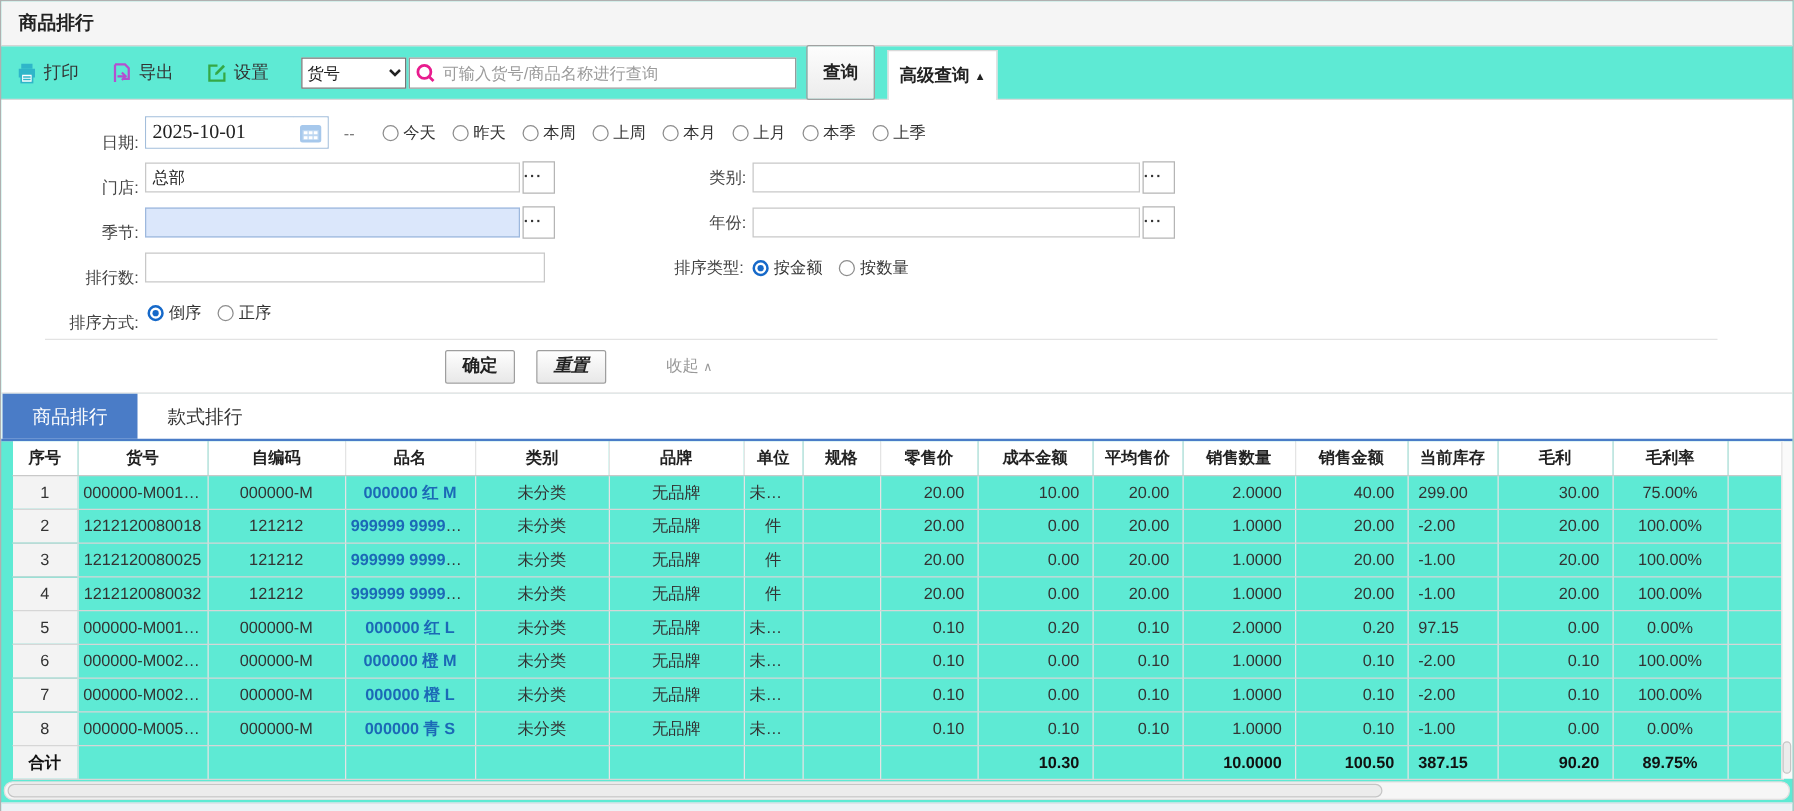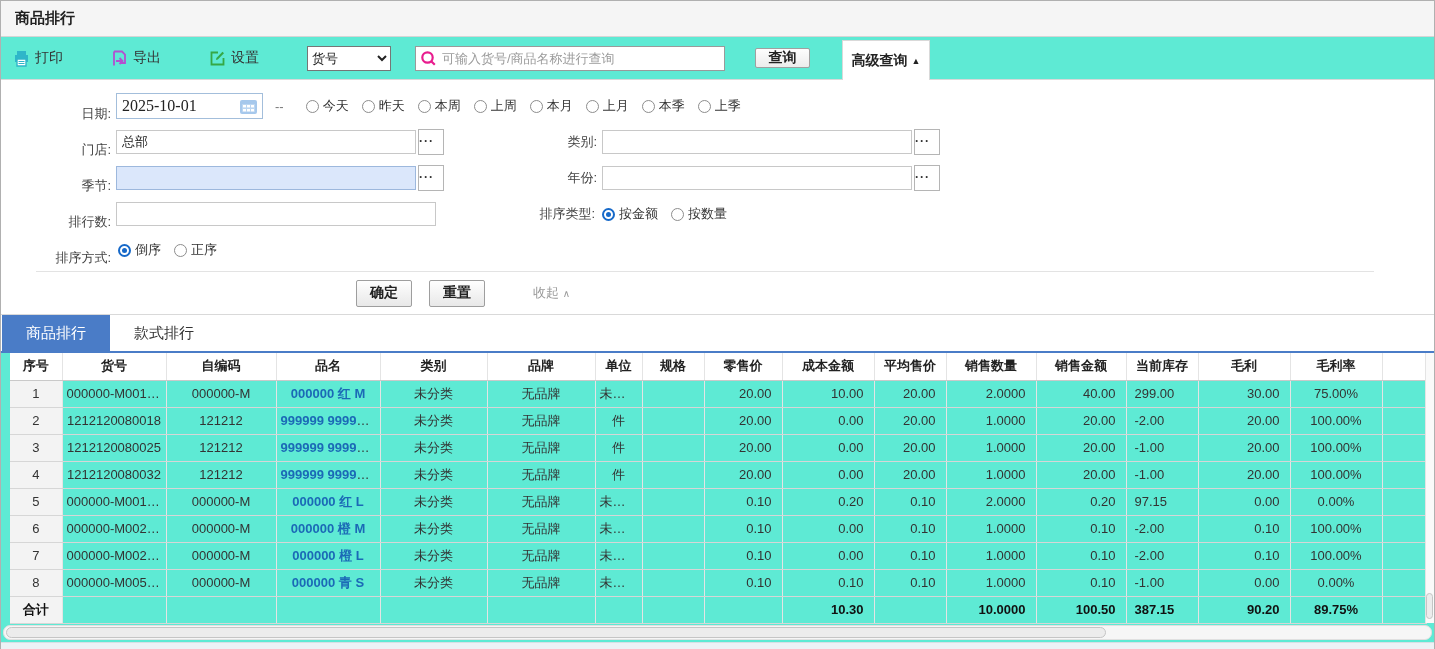--- a/index.html
+++ b/index.html
@@ -4,29 +4,29 @@
 <style>
   * { margin:0; padding:0; box-sizing:border-box; font-family:"Liberation Sans","DejaVu Sans",sans-serif; }
   html,body { width:1435px; height:649px; background:#fff; overflow:hidden; }
   #app { width:1435px; height:649px; border:1px solid #b0b0b0; background:#5eead4; position:relative; }
 
   
   .titlebar { height:36px; background:#f5f5f5; border-bottom:1px solid #d5d5d5; display:flex; align-items:center; padding-left:14px; }
   .titlebar .t { font-size:15px; font-weight:bold; color:#222; }
 
   
-  .toolbar { height:43px; display:flex; align-items:center; padding-left:12px; border-bottom:1px solid #d9d9d9; position:relative;gap:22px; }
+  .toolbar { height:43px; display:flex; align-items:center; padding-left:12px; border-bottom:1px solid #d9d9d9; position:relative; }
   .toolbtn { display:flex; align-items:center; gap:5px; margin-right:26px; cursor:pointer; font-size:14px; color:#333; }
   .toolbtn svg { display:block; }
   .fieldsel { width:84px; height:25px; font-size:13px; border:1px solid #767676; background:#fff; color:#222; margin-right:2px; }
   .searchwrap { position:relative; }
   .searchwrap input { width:310px; height:25px; border:1px solid #9a9a9a; padding:0 6px 0 26px; font-size:13px; color:#333; }
   .searchwrap input::placeholder { color:#9b9b9b; }
   .searchicon { position:absolute; left:5px; top:4px; }
-  .querybtn { margin-left:8px; width:55px; height:20px; border:1px solid #a0a0a0; background:linear-gradient(#fdfdfd,#ececec); font-size:14px; font-weight:bold; color:#222; border-radius:2px; cursor:pointer;text-align:center; }
+  .querybtn { margin-left:8px; width:55px; height:44px; border:1px solid #a0a0a0; background:linear-gradient(#fdfdfd,#ececec); font-size:14px; font-weight:bold; color:#222; border-radius:2px; cursor:pointer;text-align:center; }
   .advtab { margin-left:10px; align-self:stretch; margin-top:3px; margin-bottom:-1px; width:88px; background:#fff; border:1px solid #d9d9d9; border-bottom:none; display:flex; align-items:center; justify-content:center; gap:4px; font-size:14px; font-weight:bold; color:#222; cursor:pointer; z-index:2; }
   .caret-up { font-size:9px; color:#222; }
 
   
   .filters { padding-top:8px; border-bottom:1px solid #d9d9d9; background:#fff; }
   .f-row { display:flex; align-items:center; height:36px; font-size:13px; color:#444; }
   .f-label { width:115px; text-align:right; padding-right:5px; white-space:nowrap;margin-top:16px; }
   .f-label2 { width:158px; text-align:right; padding-right:5px; white-space:nowrap; }
   .txt { height:24px; border:1px solid #c8c8c8; font-size:13px; color:#222; padding:0 5px; background:#fff; }
   .txt.w300 { width:300px; } .txt.w310 { width:310px; } .txt.w320 { width:320px; }
@@ -37,21 +37,21 @@
   .dsep { color:#777; margin:0 12px; }
   .dots { width:26px; height:26px; border:1px solid #b5b5b5; background:#fff; font-weight:bold; font-size:12px; letter-spacing:1px; color:#333; margin-left:2px; cursor:pointer; line-height:22px; }
   .radios { display:flex; align-items:center; margin-left:10px; gap:13px;justify-content:space-between; }
   .radio { display:flex; align-items:center; gap:4px; cursor:pointer; white-space:nowrap; color:#333; }
   .rdot { width:13px; height:13px; border-radius:50%; border:1px solid #8d8d8d; background:#fff; display:inline-block; position:relative; }
   .rdot.on { border:2px solid #1669c9; }
   .rdot.on::after { content:""; position:absolute; left:2px; top:2px; width:5px; height:5px; border-radius:50%; background:#1669c9; }
   .f-sep { border-top:1px solid #e3e3e3; margin:3px 60px 0 35px; }
   .f-btnrow { display:flex; align-items:center; height:42px; }
   .fbtn { width:56px; height:27px; border:1px solid #9e9e9e; background:linear-gradient(#fefefe,#e8e8e8); font-size:14px; font-weight:bold; color:#222; border-radius:2px; cursor:pointer; }
-  .fbtn.ok { margin-left:355px; } .fbtn.reset { margin-left:17px; }
+  .fbtn.ok { margin-left:355px; } .fbtn.reset { margin-left:17px;font-style:italic; }
   .collapse { margin-left:48px; color:#999; font-size:13px; cursor:pointer; }
 
   
   .tabbar { display:flex; border-bottom:2px solid #4a7cc7; background:#fff; padding-left:1px; }
   .tab { height:36px; padding:0 24px; display:flex; align-items:center; font-size:15px; color:#333; cursor:pointer; }
   .tab.active { background:#4a7cc7; color:#fff; }
 
   
   .tablewrap { position:relative; padding-left:9px; }
   table { border-collapse:collapse; table-layout:fixed; width:1416px; font-size:13px; }

